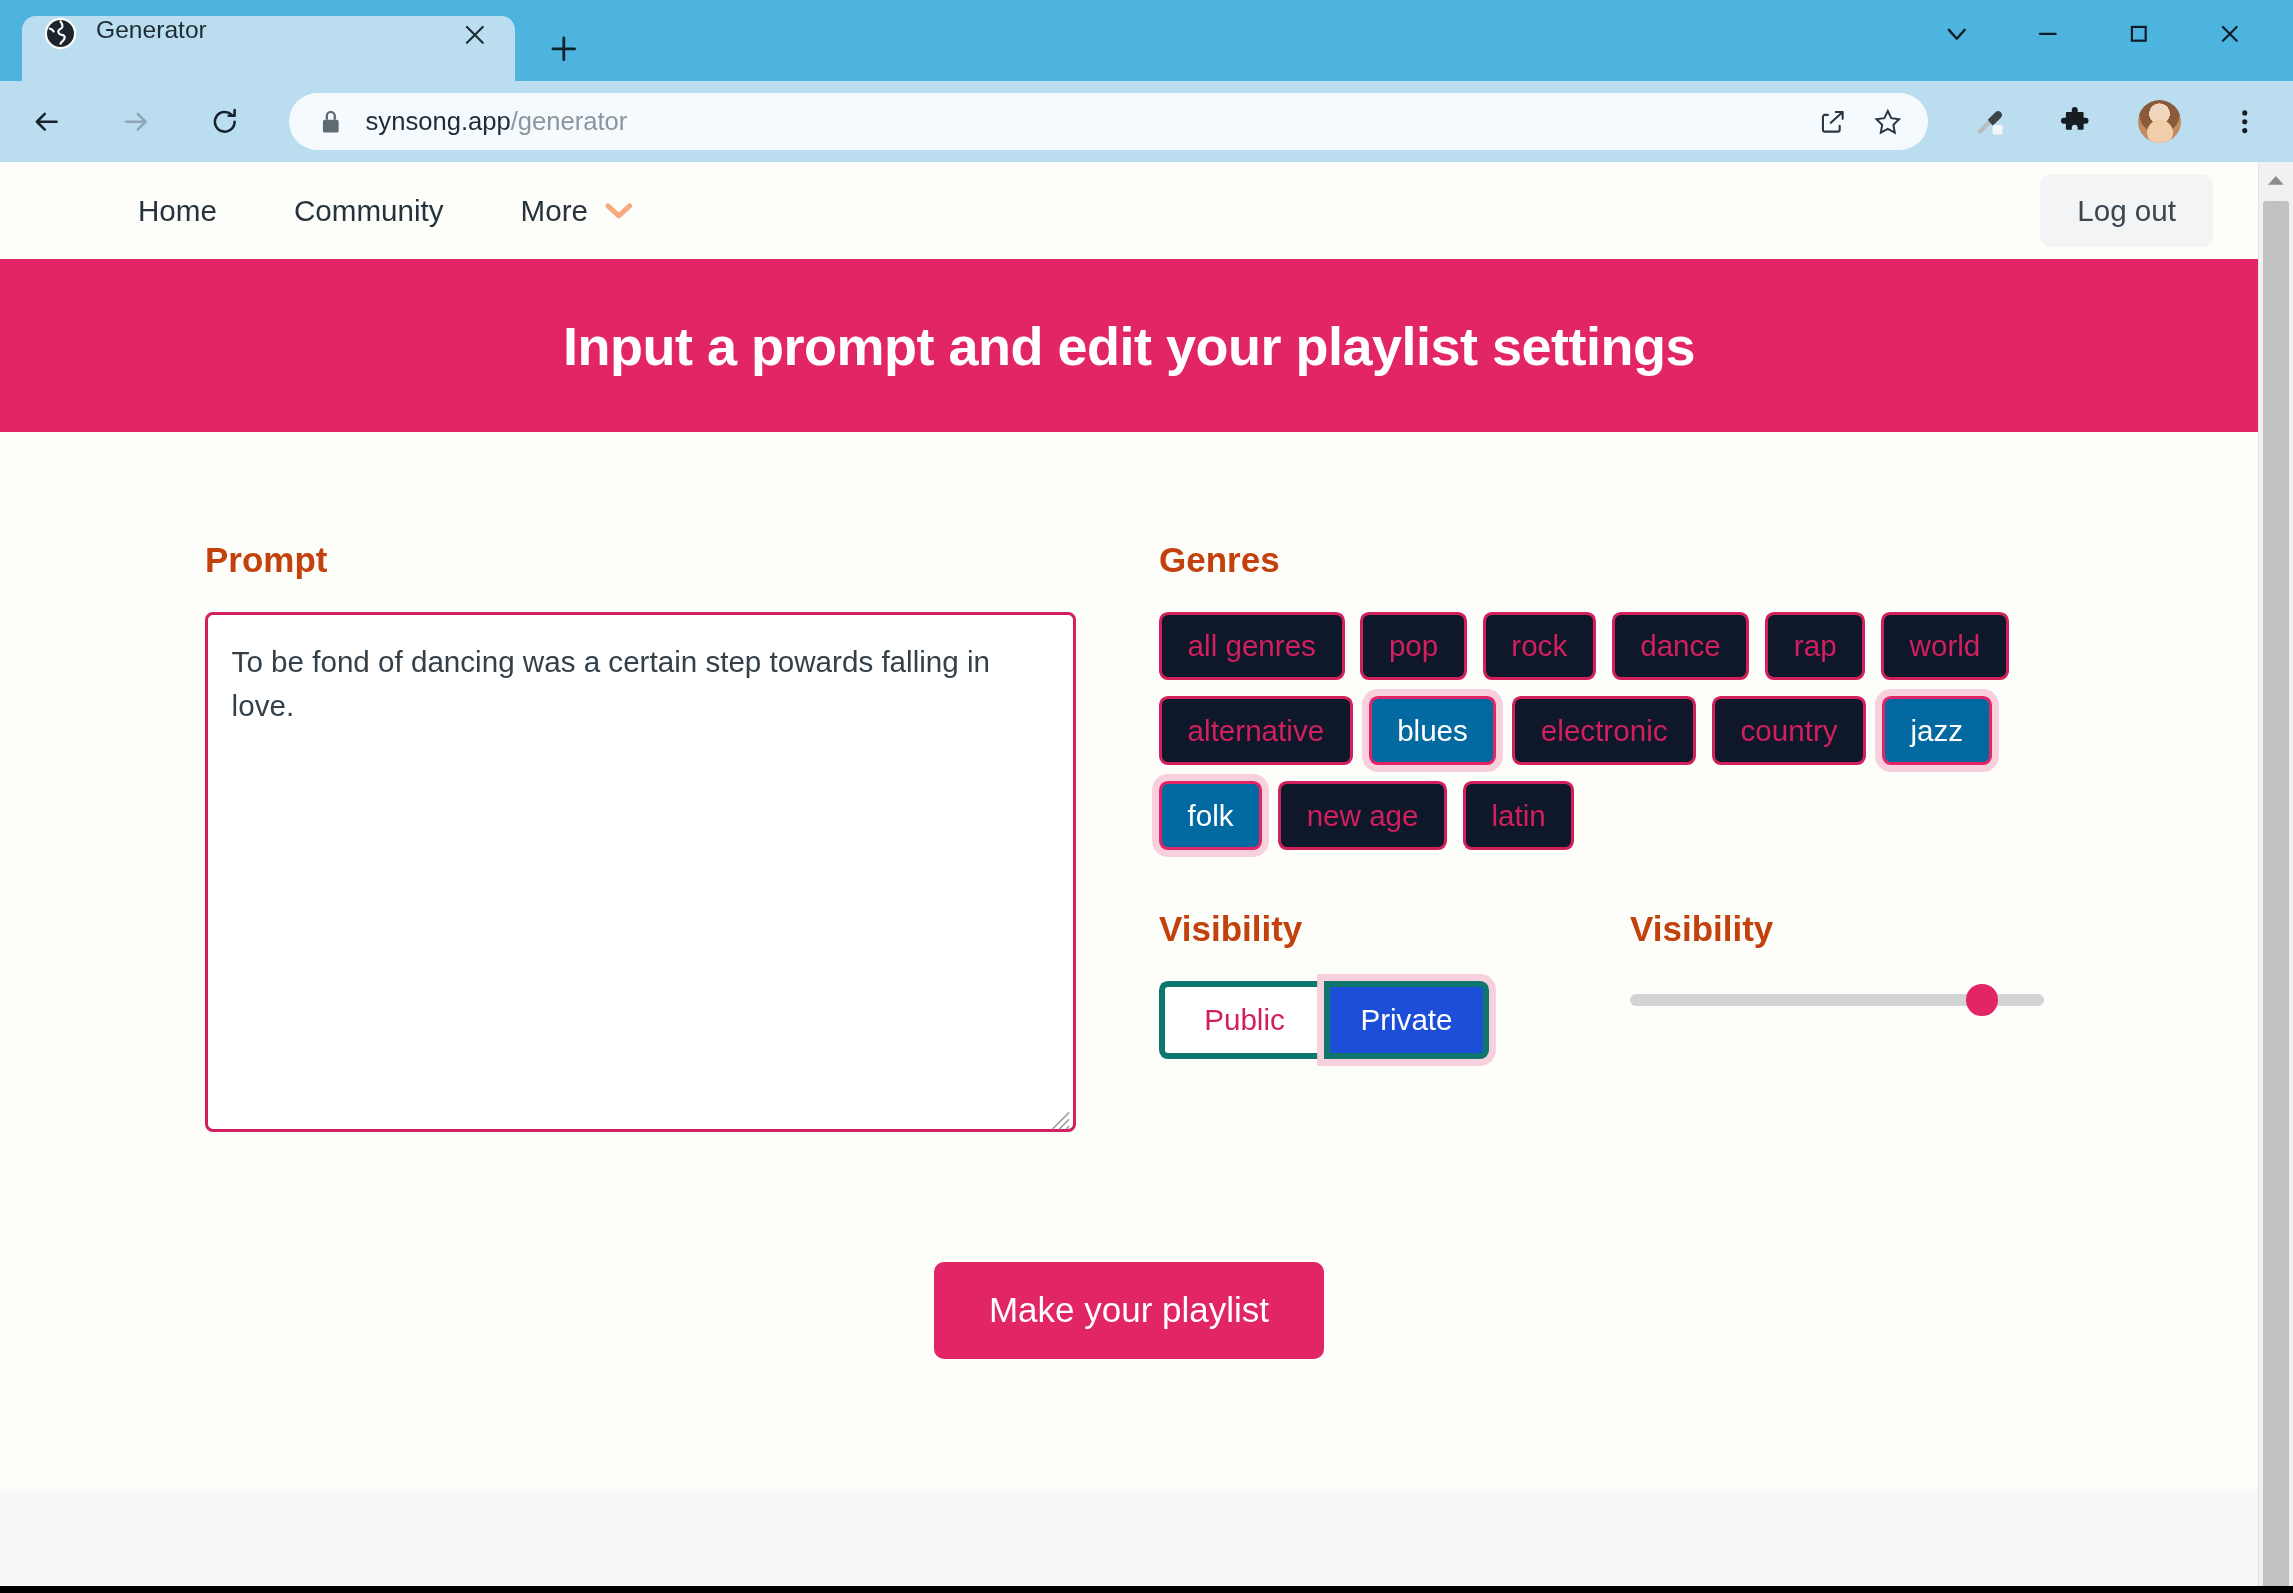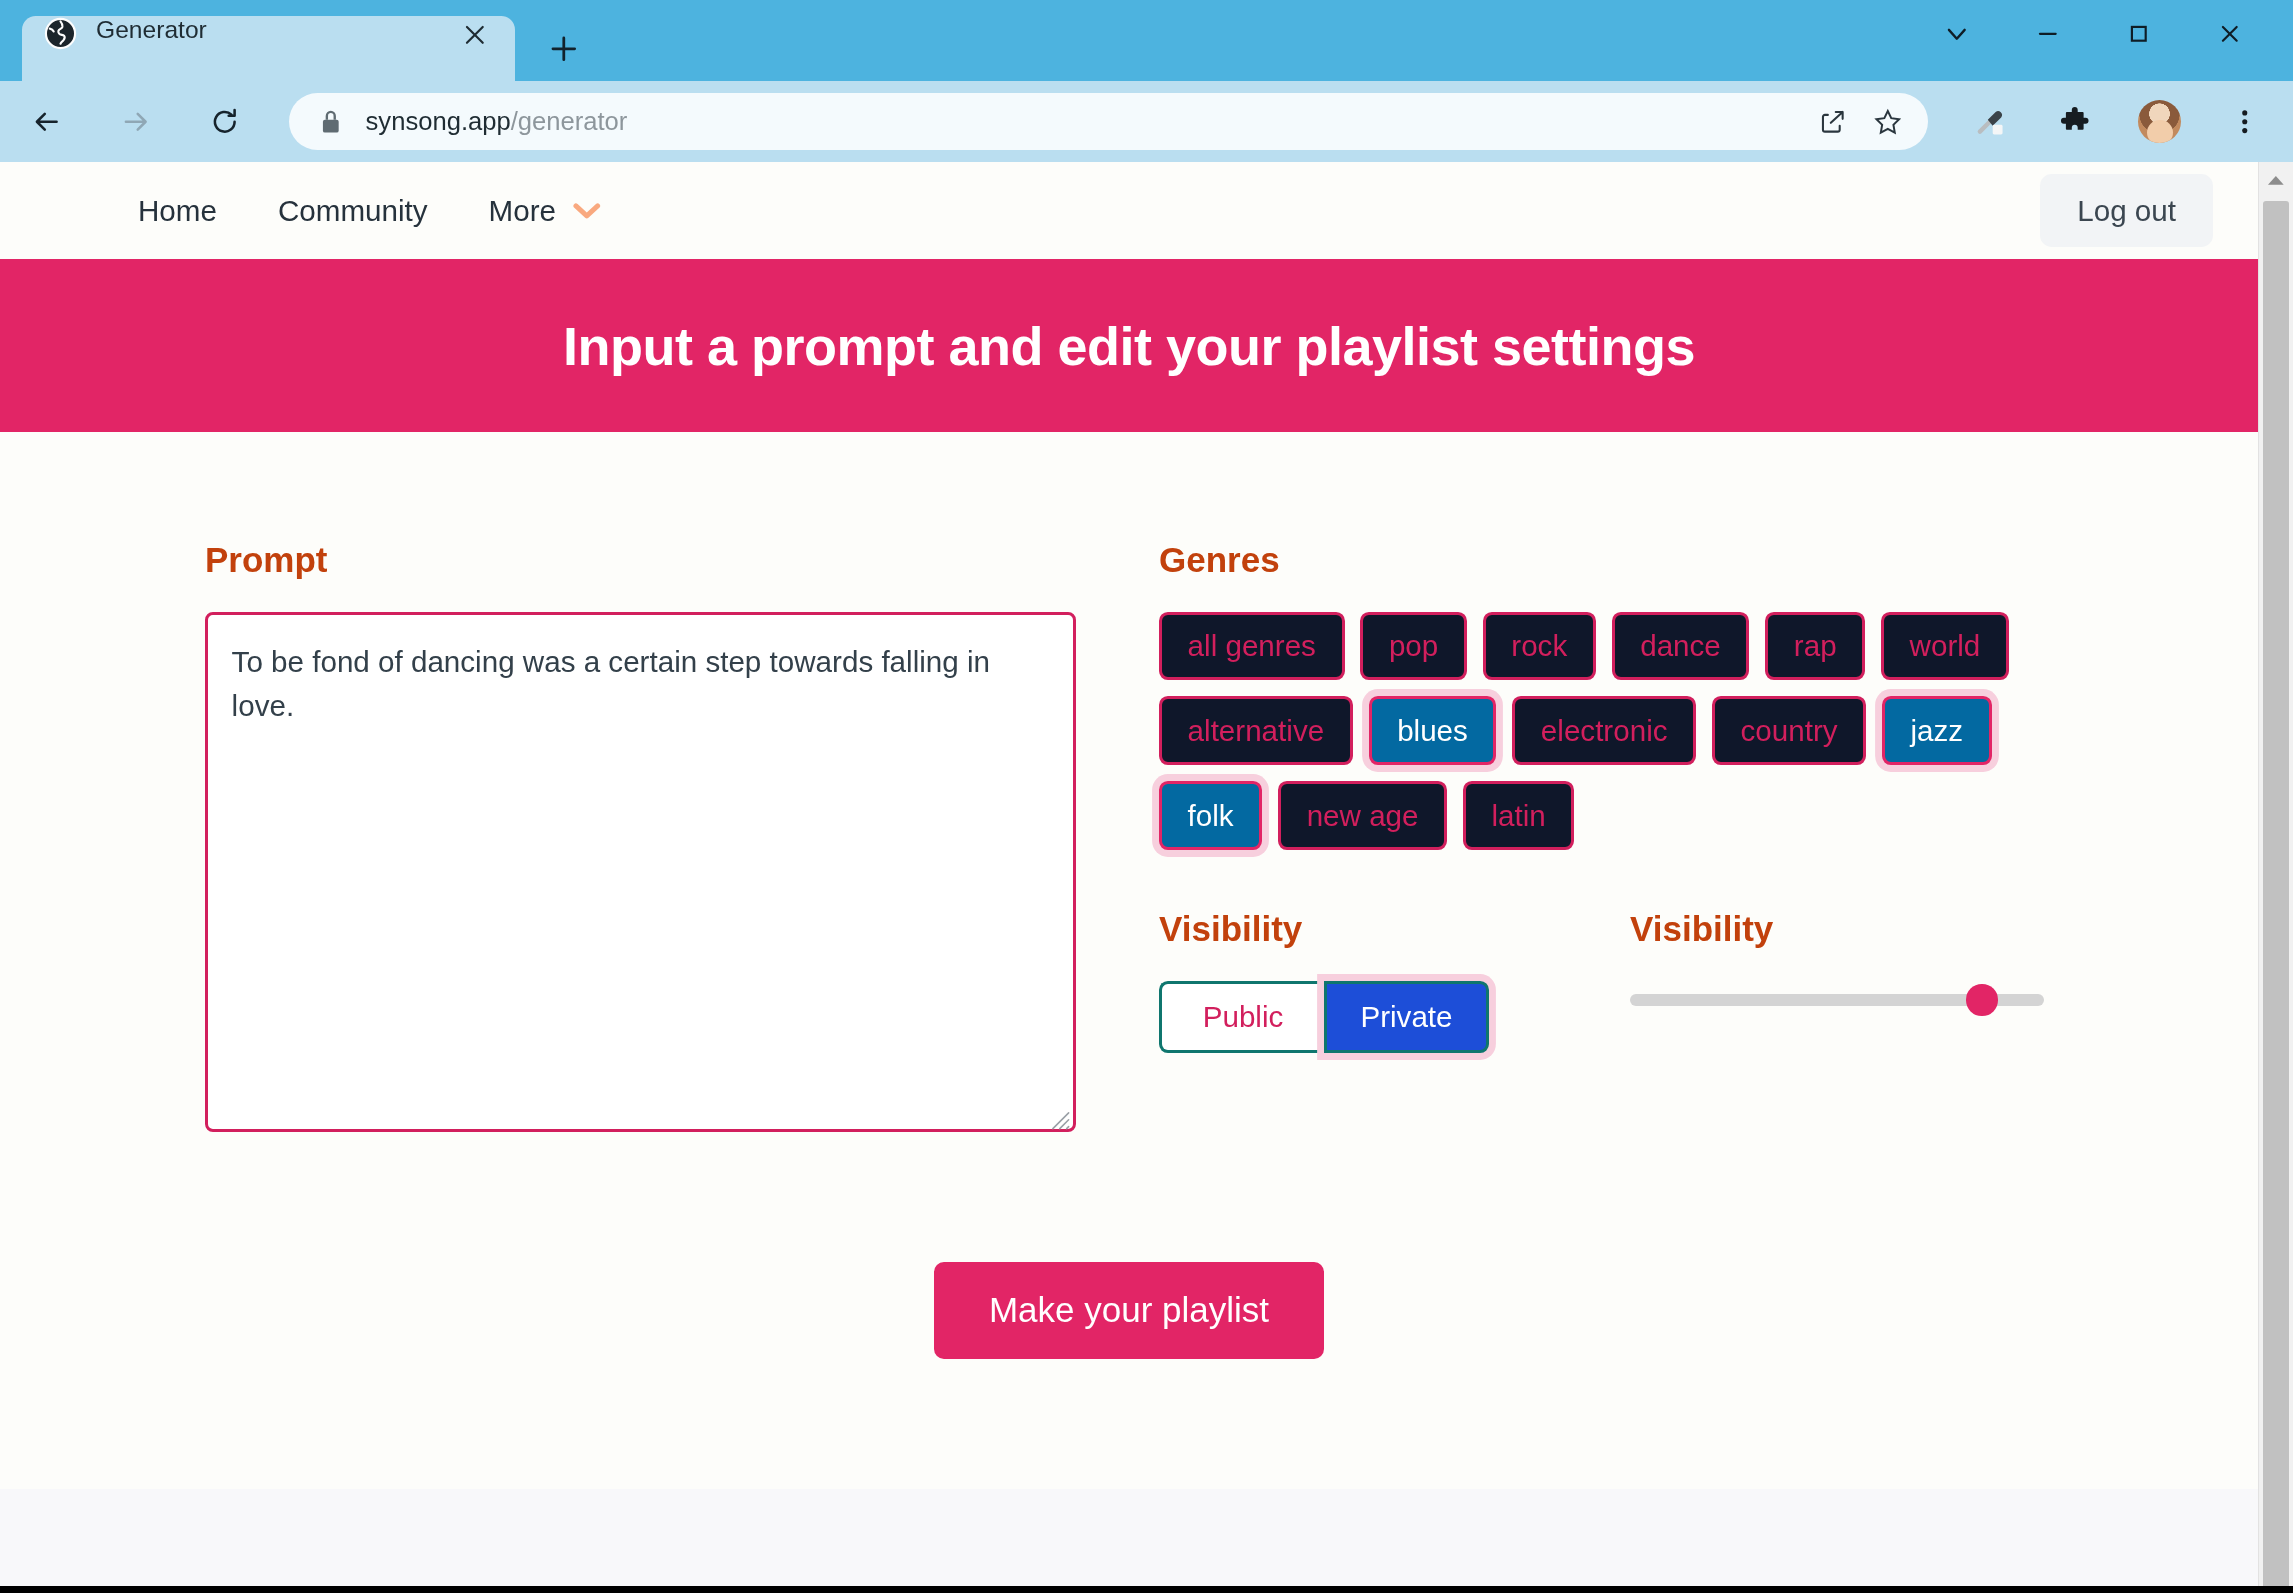--- a/index.html
+++ b/index.html
@@ -62,21 +62,21 @@
 
   
   .viewport { flex: 1; display: flex; background: #fff; position: relative; overflow: hidden; }
   .page { flex: 1; background: #fdfdfa; position: relative; overflow: hidden; }
 
   
   .sitenav {
     height: 97px; background: #fdfdfa; display: flex; align-items: center;
     padding: 0 45px 0 138px;
   }
-  .navlinks { display: flex; align-items: center; gap: 0; }
+  .navlinks { display: flex; align-items: center; gap: 16px; }
   .navlink { font-size: 29.6px; color: #26323c; margin-right: 61px; white-space: nowrap; }
   .more-wrap { display: flex; align-items: center; gap: 15.8px; }
   .chev { width: 29.6px; height: 17.7px; }
   .logout {
     margin-left: auto; background: #f2f4f6; border: none; border-radius: 11.8px;
     padding: 19.7px 37px; font-size: 29.6px; color: #3b4650;
     font-family: "Liberation Sans", sans-serif;
   }
 
   
@@ -115,21 +115,21 @@
   }
 
   
   .row2 { display: flex; margin-top: 59px; }
   .vis-col { width: 471px; }
   .pop-col { flex: 1; }
 
   .segment { display: flex; border-radius: 8.9px; width: 330px; }
   .seg {
     font-size: 29.6px; padding: 18.7px 0; width: 50%; text-align: center;
-    border: 3px solid #0f766e; background: #fff; color: #d21f5d;
+    border: 6px solid #0f766e; background: #fff; color: #d21f5d;
     font-family: "Liberation Sans", sans-serif; line-height: 1;
   }
   .seg:first-child { border-radius: 8.9px 0 0 8.9px; border-right-width: 0; }
   .seg:last-child { border-radius: 0 8.9px 8.9px 0; }
   .seg.sel { background: #1d4ed8; color: #fff; box-shadow: 0 0 0 6.9px #f7cfdd; }
 
   .slider-wrap { position: relative; width: 414px; height: 39px; margin-top: 23.6px; }
   .slider-track { position: absolute; top: 13.8px; left: 0; width: 414px; height: 11.8px; background: #d4d4d4; border-radius: 5.9px; }
   .slider-thumb { position: absolute; top: 3.9px; width: 31.5px; height: 31.5px; border-radius: 50%; background: #e22566; }
 

